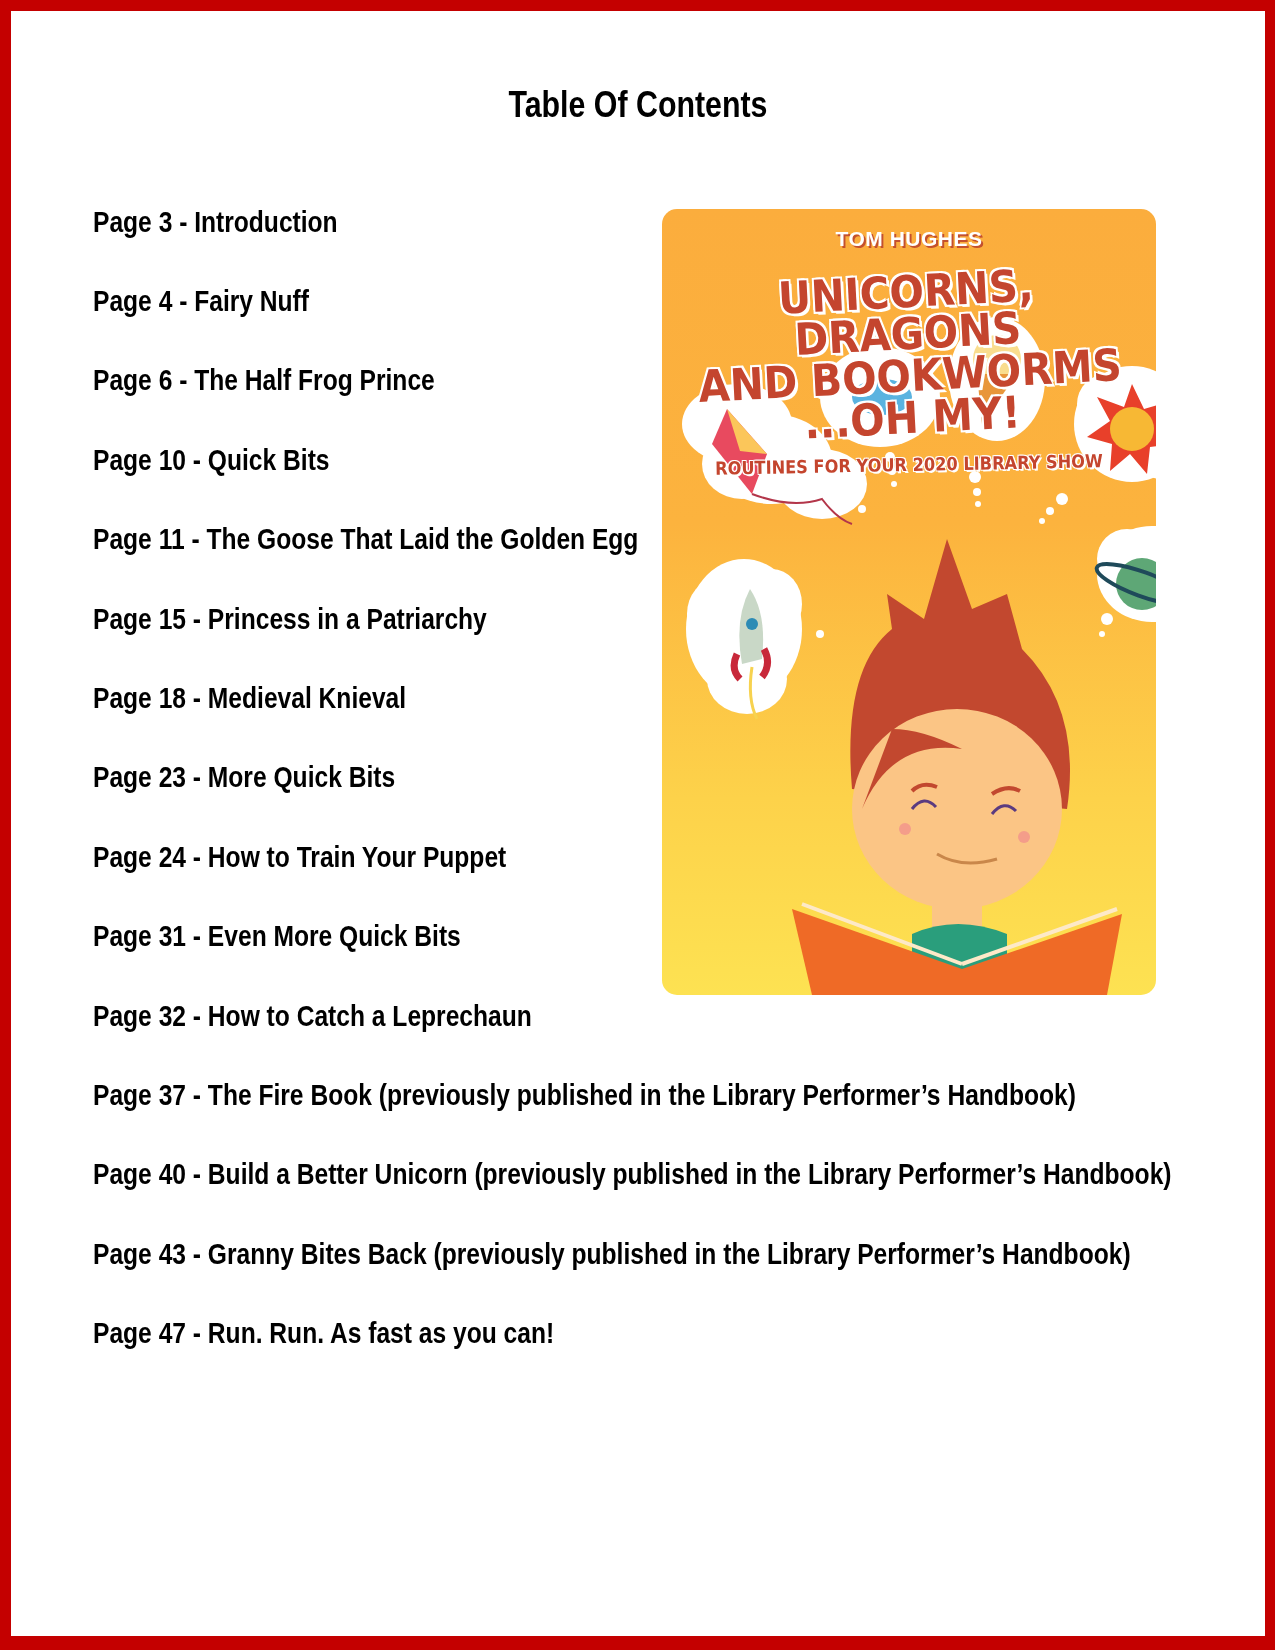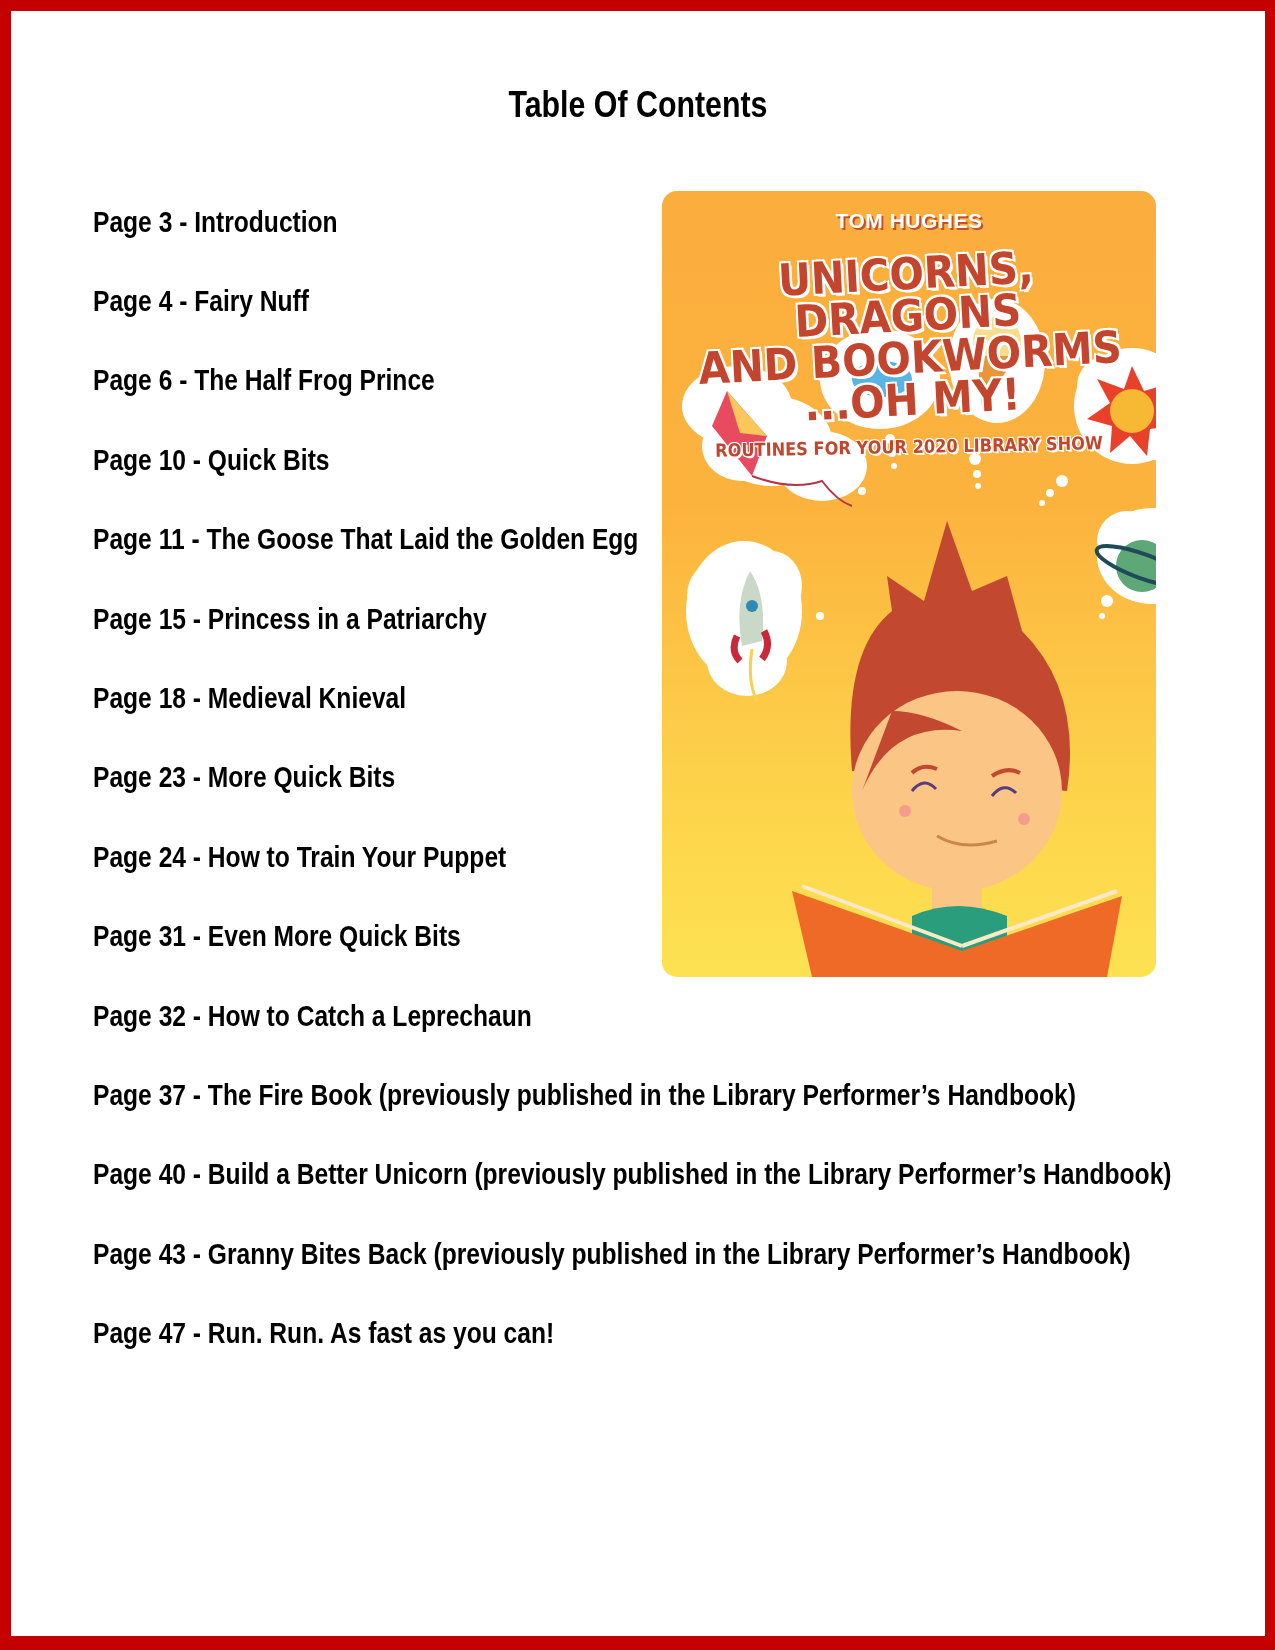--- a/index.html
+++ b/index.html
@@ -2,21 +2,21 @@
 <html><head>
 <meta charset="utf-8">
 <style>
   html,body{margin:0;padding:0;background:#fff;}
   body{width:1275px;height:1650px;position:relative;overflow:hidden;font-family:"Liberation Sans",sans-serif;}
   .frame{position:absolute;left:0;top:0;width:1275px;height:1650px;box-sizing:border-box;border-style:solid;border-color:#c40000;border-width:11px 10px 14px 11px;}
   .title{position:absolute;left:0;width:1275px;top:84px;text-align:center;font-weight:bold;font-size:37px;color:#000;}
   .title span{display:inline-block;transform:scaleX(0.82);transform-origin:center;}
   .toc{position:absolute;left:93px;top:0;width:1150px;}
   .toc-item{position:absolute;left:0;white-space:nowrap;font-weight:bold;font-size:30px;line-height:36px;color:#000;transform:scaleX(0.82);transform-origin:left top;}
-  .cover{position:absolute;left:662px;top:191px;width:494px;height:786px;overflow:hidden;background:linear-gradient(180deg,#fbad3d 0%,#fcb33e 40%,#fdd24a 75%,#fde252 100%);border-radius:15px;}
+  .cover{position:absolute;left:662px;top:209px;width:494px;height:786px;overflow:hidden;background:linear-gradient(180deg,#fbad3d 0%,#fcb33e 40%,#fdd24a 75%,#fde252 100%);border-radius:15px;}
   .cover-author{position:absolute;top:18px;width:100%;text-align:center;font-weight:bold;font-size:21px;color:#fff;text-shadow:2px 2px 0 #c4502d;letter-spacing:0.5px;}
   .cover-title{position:absolute;top:62px;width:100%;text-align:center;font-family:"DejaVu Sans",sans-serif;font-weight:bold;font-size:44px;line-height:42px;color:#c4452e;text-shadow:-2px -2px 0 #fff,2px -2px 0 #fff,-2px 2px 0 #fff,3px 3px 0 #fff;transform:rotate(-3deg) scaleX(0.92);}
   .cover-sub{position:absolute;top:245px;width:100%;text-align:center;font-family:"DejaVu Sans",sans-serif;font-weight:bold;font-size:18px;color:#c4452e;text-shadow:-1px -1px 0 #fff,1px -1px 0 #fff,-1px 1px 0 #fff,2px 2px 0 #fff;transform:scaleX(0.9) rotate(-1deg);}
   .cover svg{position:absolute;left:0;top:0;}
 </style>
 </head>
 <body>
 
 <div class="frame"></div>
 

